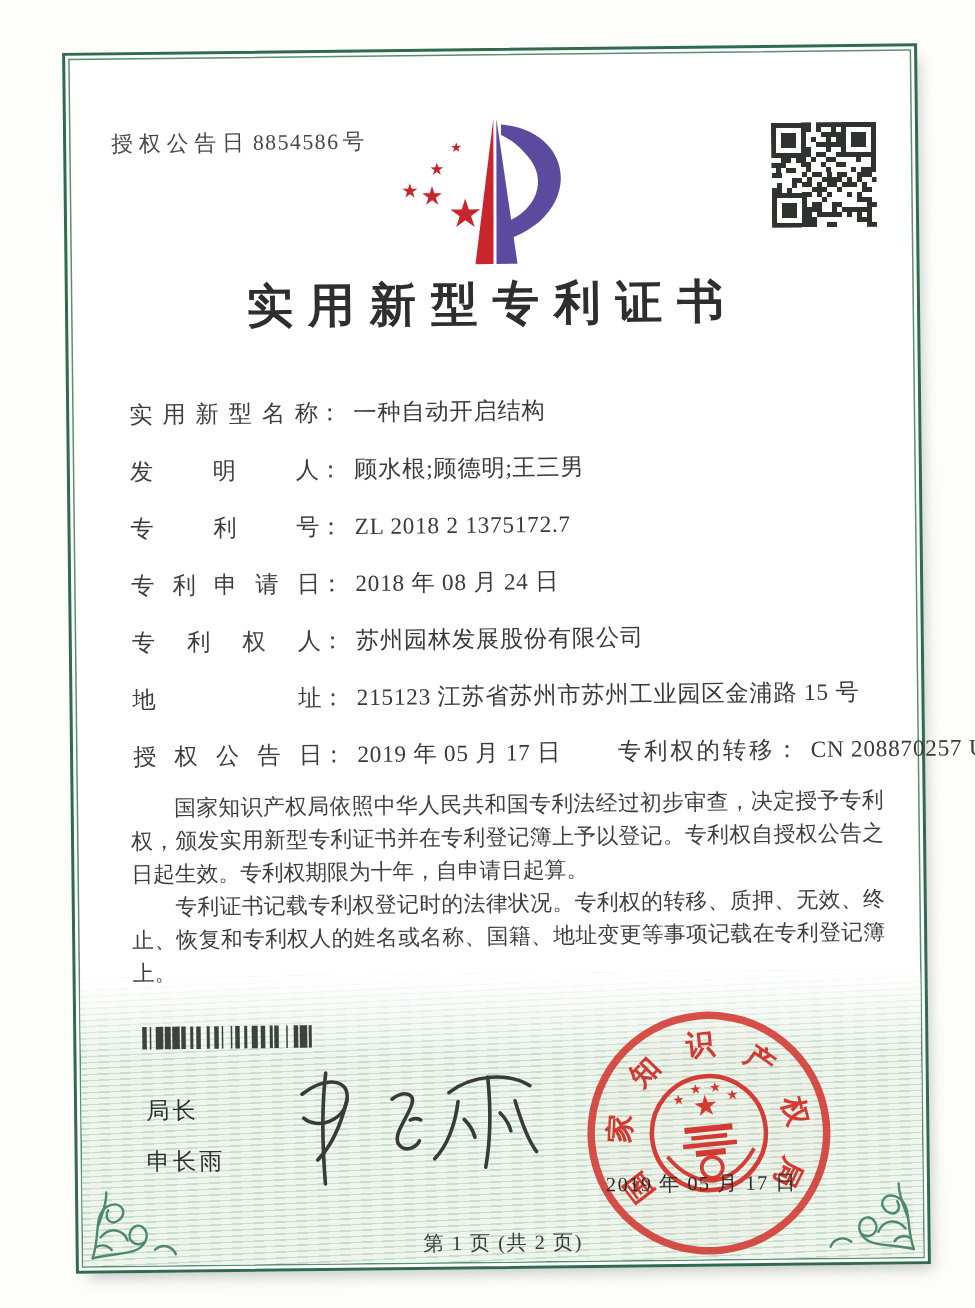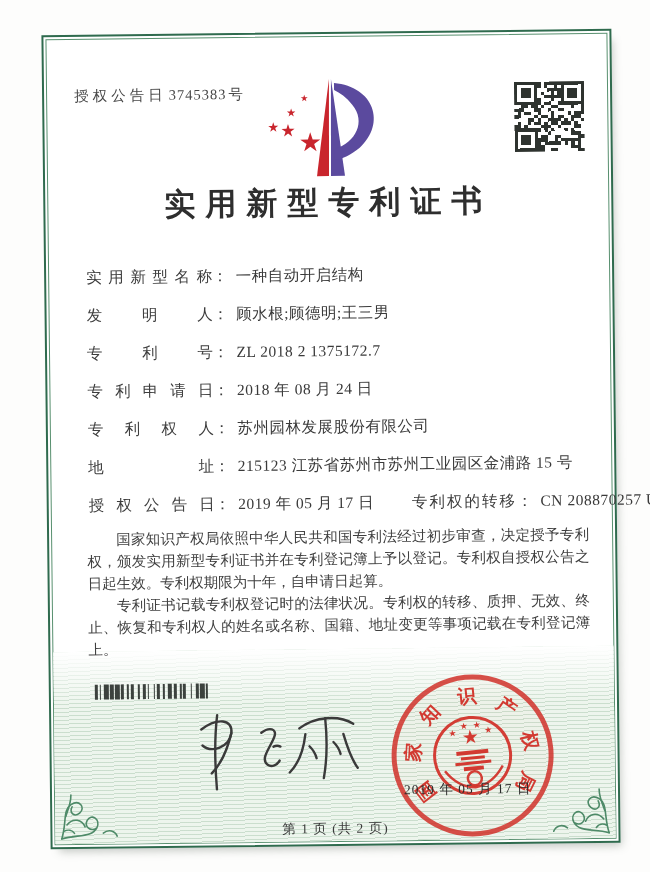--- a/index.html
+++ b/index.html
@@ -100,21 +100,21 @@
         <g stroke="currentColor" fill="none" stroke-width="1.5" stroke-linecap="round">
           <path d="M4,57 C9,42 5,30 13,25 C21,20 27,28 21,33 C16,37 11,33 14,27"></path>
           <path d="M4,57 C20,53 32,56 37,47 C41,39 32,33 28,40 C25,46 31,51 37,47"></path>
           <path d="M9,44 C15,37 23,39 26,46 M13,16 C13,24 10,30 8,36 M43,52 C48,48 54,50 56,55"></path>
           <path d="M6,50 C10,48 14,49 16,52"></path>
         </g>
       </svg>
     </div>
 
     <div class="cert-no">
-      <span class="zh">授权公告日</span><span class="digits">3745383</span><span class="zh">号</span>
+      <span class="zh">授权公告日</span><span class="digits">8854586</span><span class="zh">号</span>
     </div>
 
     <svg class="logo" viewBox="0 0 134 104">
       <polygon points="69,3 56,100 68,100" fill="#c9252d"></polygon>
       <polygon points="71,3 70,100 84,100" fill="#5b4a9e"></polygon>
       <path d="M74,7 C114,11 126,48 99,72 C90,79 82,83 74,84 L74,73 C95,67 106,46 92,29 C86,21 80,17 74,14 Z" fill="#5b4a9e"></path>
       <g fill="#c9252d" font-family="'DejaVu Sans',sans-serif">
         <text x="38" y="75" font-size="26">★</text>
         <text x="20" y="60" font-size="17">★</text>
         <text x="7" y="55" font-size="13">★</text>
@@ -437,20 +437,24 @@
         <i style="width: 1.55px; background: rgb(60, 66, 62);"></i>
         <i style="width: 3.1px; background: transparent;"></i>
         <i style="width: 3.1px; background: rgb(60, 66, 62);"></i>
         <i style="width: 1.55px; background: transparent;"></i>
         <i style="width: 4.65px; background: rgb(60, 66, 62);"></i>
         <i style="width: 1.55px; background: transparent;"></i>
         <i style="width: 1.55px; background: rgb(60, 66, 62);"></i>
         <i style="width: 3.1px; background: transparent;"></i>
       </div>
 
+    <div class="signer">
+      <div>局长</div>
+      <div>申长雨</div>
+    </div>
 
     <svg class="signature" viewBox="0 0 180 95">
       <g stroke="#3a3a3a" stroke-width="2.4" fill="none" stroke-linecap="round">
         <path d="M30,12 C27,35 27,58 29,86"></path>
         <path d="M14,26 C30,14 46,16 44,30 C42,44 24,50 15,42"></path>
         <path d="M44,30 C40,46 34,60 24,70"></path>
         <path d="M74,30 C82,24 90,26 87,34 C83,45 72,56 80,62 C84,65 90,62 92,58"></path>
         <path d="M86,44 C88,43 91,43 93,44"></path>
         <path d="M112,26 C128,14 152,13 166,22"></path>
         <path d="M138,16 C140,38 139,60 136,76"></path>

